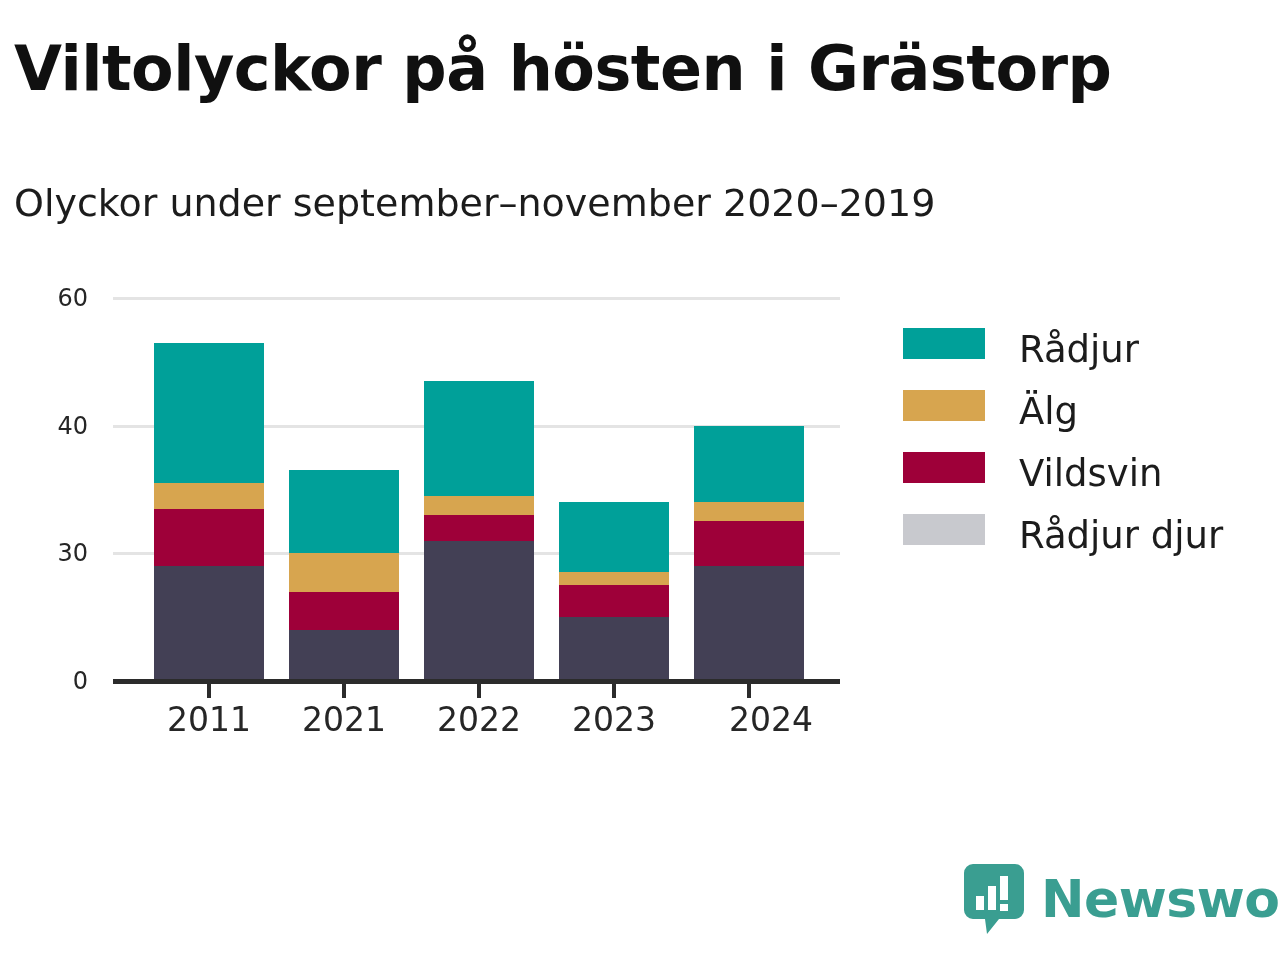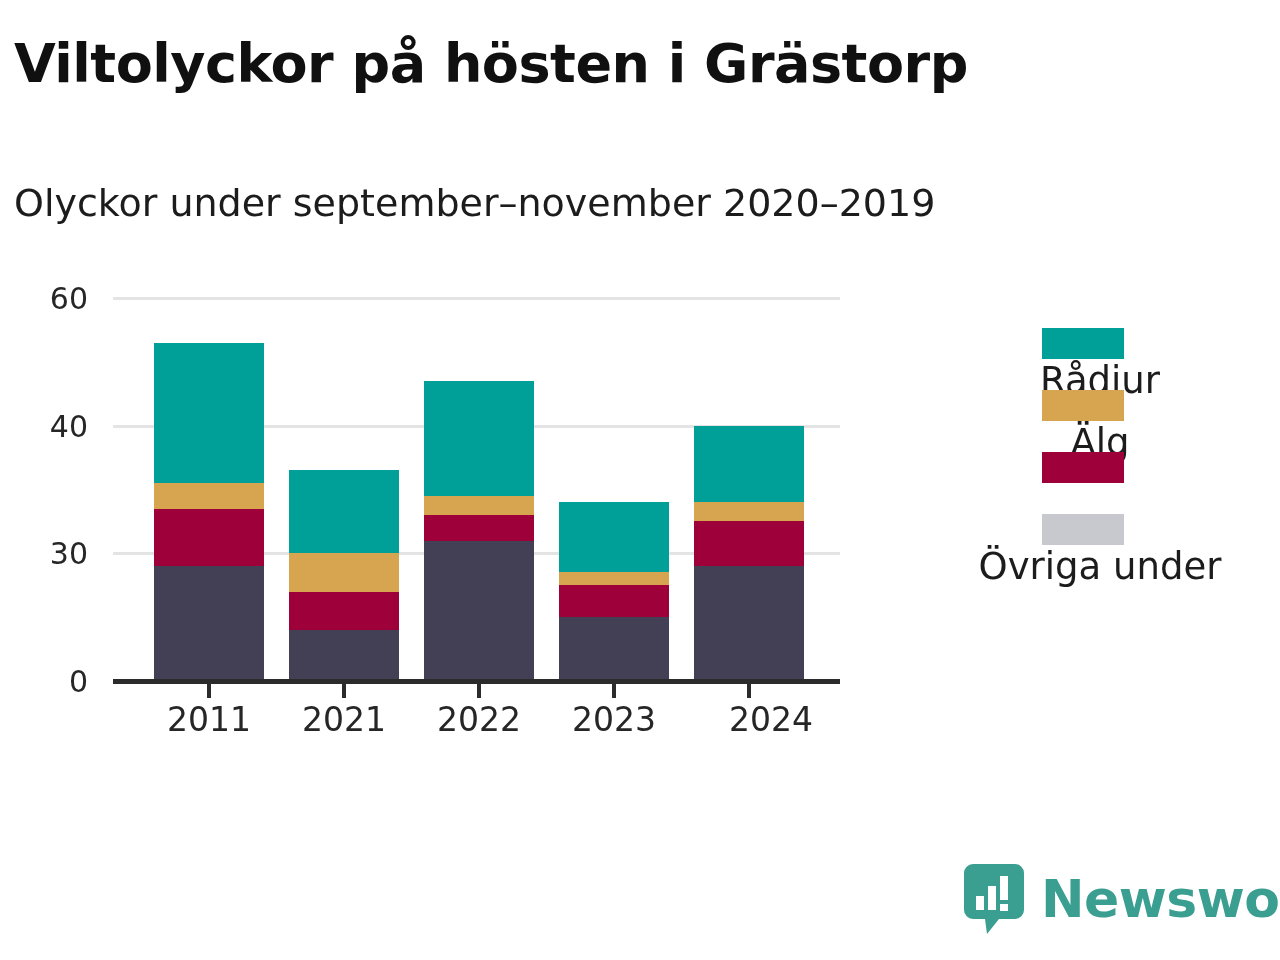--- a/index.html
+++ b/index.html
@@ -14,21 +14,21 @@
     color: #1a1a1a;
     overflow: hidden;
     position: relative;
   }
 
   
   #chart-title {
     position: absolute;
     left: 14px;
     top: 36px;
-    font-size: 54px;
+    font-size: 62px;
     font-weight: 700;
     letter-spacing: -0.5px;
     line-height: 1.05;
     color: #101010;
     white-space: nowrap;
   }
   #chart-subtitle {
     position: absolute;
     left: 14px;
     top: 183px;
@@ -67,21 +67,21 @@
     height: 14px;
     background: #2b2b2b;
     top: 684px;
   }
 
   .y-tick-label {
     position: absolute;
     right: 0;
     width: 100%;
     text-align: right;
-    font-size: 30px;
+    font-size: 24px;
     color: #262626;
     transform: translateY(-50%);
   }
   .y-tick-wrap {
     position: absolute;
     left: 0;
     width: 88px;
   }
 
   .x-tick-label {
@@ -105,23 +105,21 @@
 
   
   #legend {
     position: absolute;
     left: 903px;
     top: 328px;
     width: 360px;
   }
   .legend-item {
     display: flex;
-    align-items: center;
     height: 62px;
-    flex-direction: column;
   }
   .legend-swatch {
     width: 82px;
     height: 31px;
     flex: 0 0 auto;
   }
   .legend-label {
     margin-left: 34px;
     font-size: 37px;
     color: #1c1c1c;
@@ -229,24 +227,25 @@
     <div class="legend-item">
       <div class="legend-swatch" style="background: rgb(0, 160, 153);"></div>
       <div class="legend-label">Rådjur</div>
     </div>
     <div class="legend-item">
       <div class="legend-swatch" style="background: rgb(215, 165, 79);"></div>
       <div class="legend-label">Älg</div>
     </div>
     <div class="legend-item">
       <div class="legend-swatch" style="background: rgb(158, 0, 57);"></div>
+      <div class="legend-label">Vildsvin</div>
     </div>
     <div class="legend-item">
       <div class="legend-swatch" style="background: rgb(200, 201, 206);"></div>
-      <div class="legend-label">Övriga under</div>
+      <div class="legend-label">Rådjur djur</div>
     </div>
   </div>
 
 <div id="newsworthy-logo">
   <svg width="62" height="74" viewBox="0 0 62 74">
     <path d="M10 2 H52 A9 9 0 0 1 61 11 V48 A9 9 0 0 1 52 57 H36 L24 72 L22 57 H10 A9 9 0 0 1 1 48 V11 A9 9 0 0 1 10 2 Z" fill="#3a9e91"></path>
     <rect x="13" y="34" width="8" height="14" fill="#ffffff"></rect>
     <rect x="25" y="24" width="8" height="24" fill="#ffffff"></rect>
     <rect x="37" y="14" width="8" height="24" fill="#ffffff"></rect>
     <rect x="37" y="42" width="8" height="7" fill="#ffffff"></rect>

